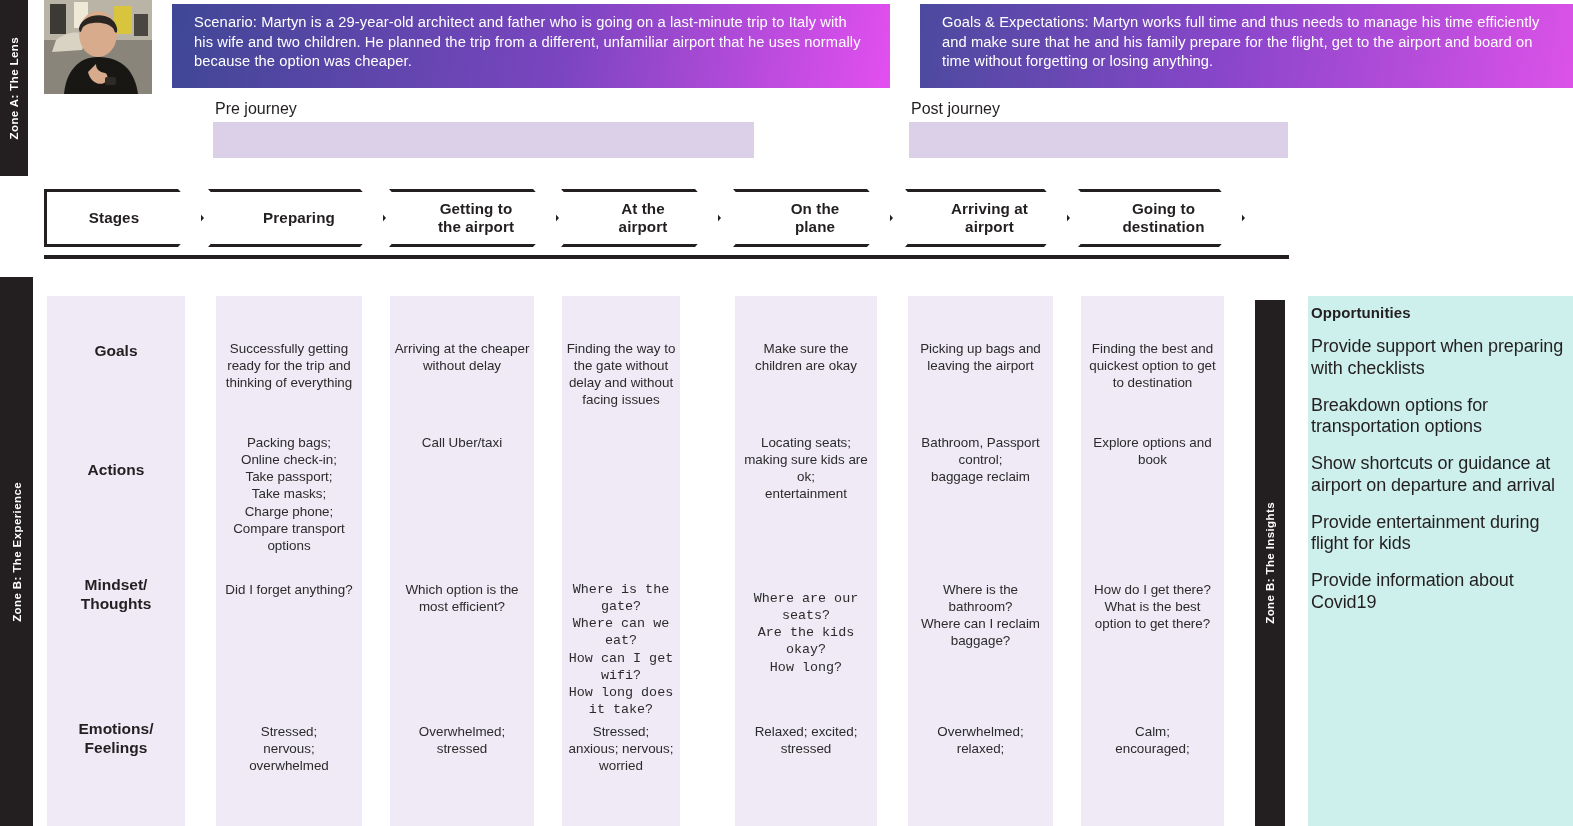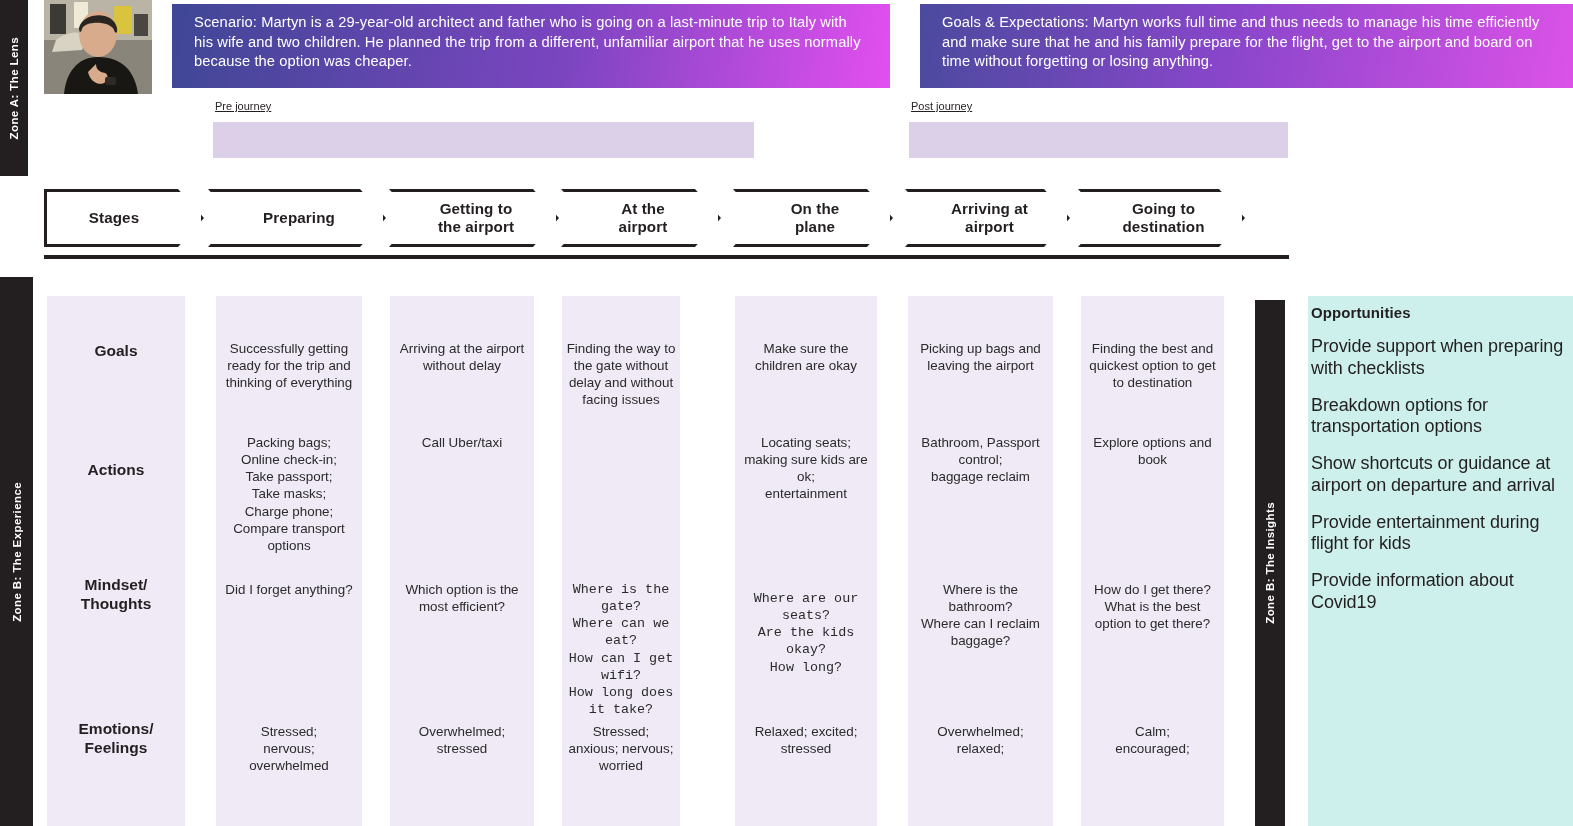--- a/index.html
+++ b/index.html
@@ -59,24 +59,23 @@
 
   
   .journey-bar {
     position: absolute;
     background: #dbd0e7;
     height: 36px;
   }
   .journey-bar .jlabel {
     position: absolute;
     left: 2px; top: -22px;
-    font-size: 11px;
+    font-size: 16px;
     color: #231f20;
     white-space: nowrap;
-    text-decoration: underline;
   }
   #pre-journey  { left: 213px; top: 122px; width: 541px; }
   #post-journey { left: 909px; top: 122px; width: 379px; }
 
   
   #stages-row { position: absolute; left: 0; top: 189px; width: 1290px; height: 58px; }
   .stage {
     position: absolute;
     top: 0;
     height: 58px;
@@ -244,21 +243,21 @@
 Take passport;
 Take masks;
 Charge phone;
 Compare transport options</div>
         <div class="cell" style="top: 285px;">Did I forget anything?</div>
         <div class="cell" style="top: 427px;">Stressed;
 nervous;
 overwhelmed</div>
       </div>
       <div class="card" style="left: 390px; width: 144px;">
-        <div class="cell" style="top: 44px;">Arriving at the airport without delay</div>
+        <div class="cell" style="top: 44px;">Arriving at the cheaper without delay</div>
         <div class="cell" style="top: 138px;">Call Uber/taxi</div>
         <div class="cell" style="top: 285px;">Which option is the most efficient?</div>
         <div class="cell" style="top: 427px;">Overwhelmed;
 stressed</div>
       </div>
       <div class="card" style="left: 562px; width: 118px;">
         <div class="cell" style="top: 44px;">Finding the way to the gate without delay and without facing issues</div>
         <div class="cell" style="top: 285px; font-family: Liberation Mono, monospace;">Where is the gate?
 Where can we eat?
 How can I get wifi?

